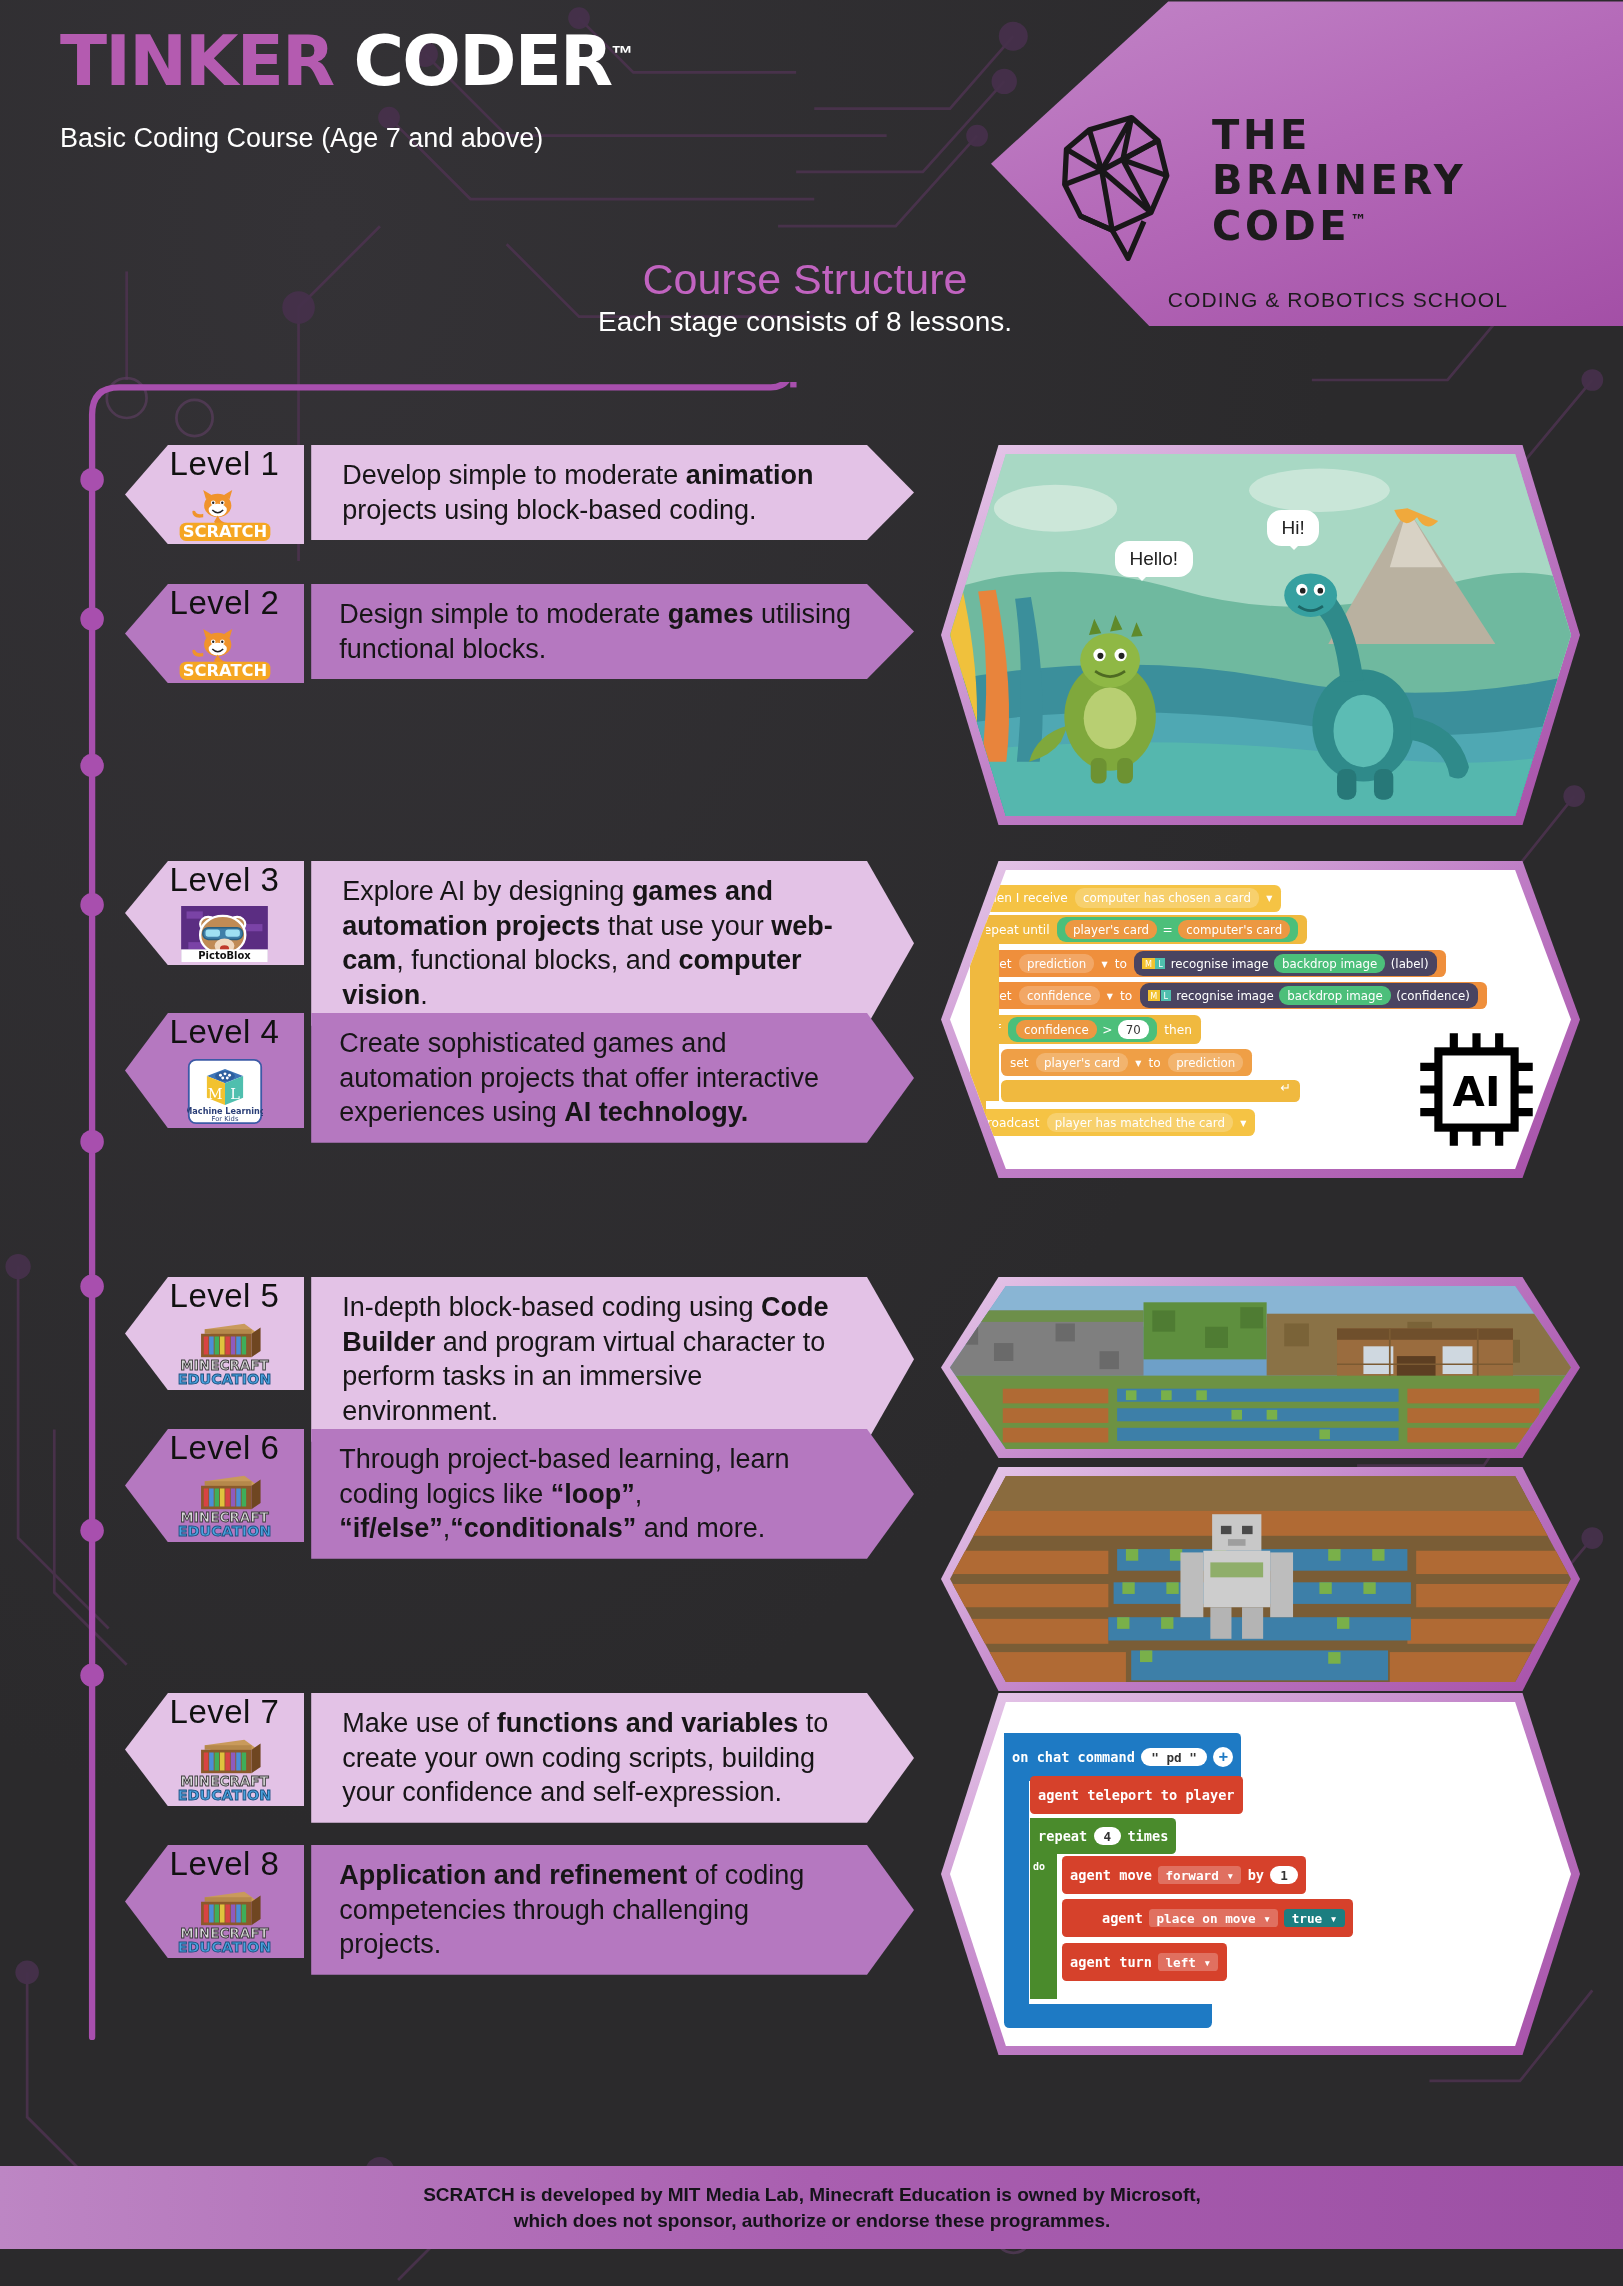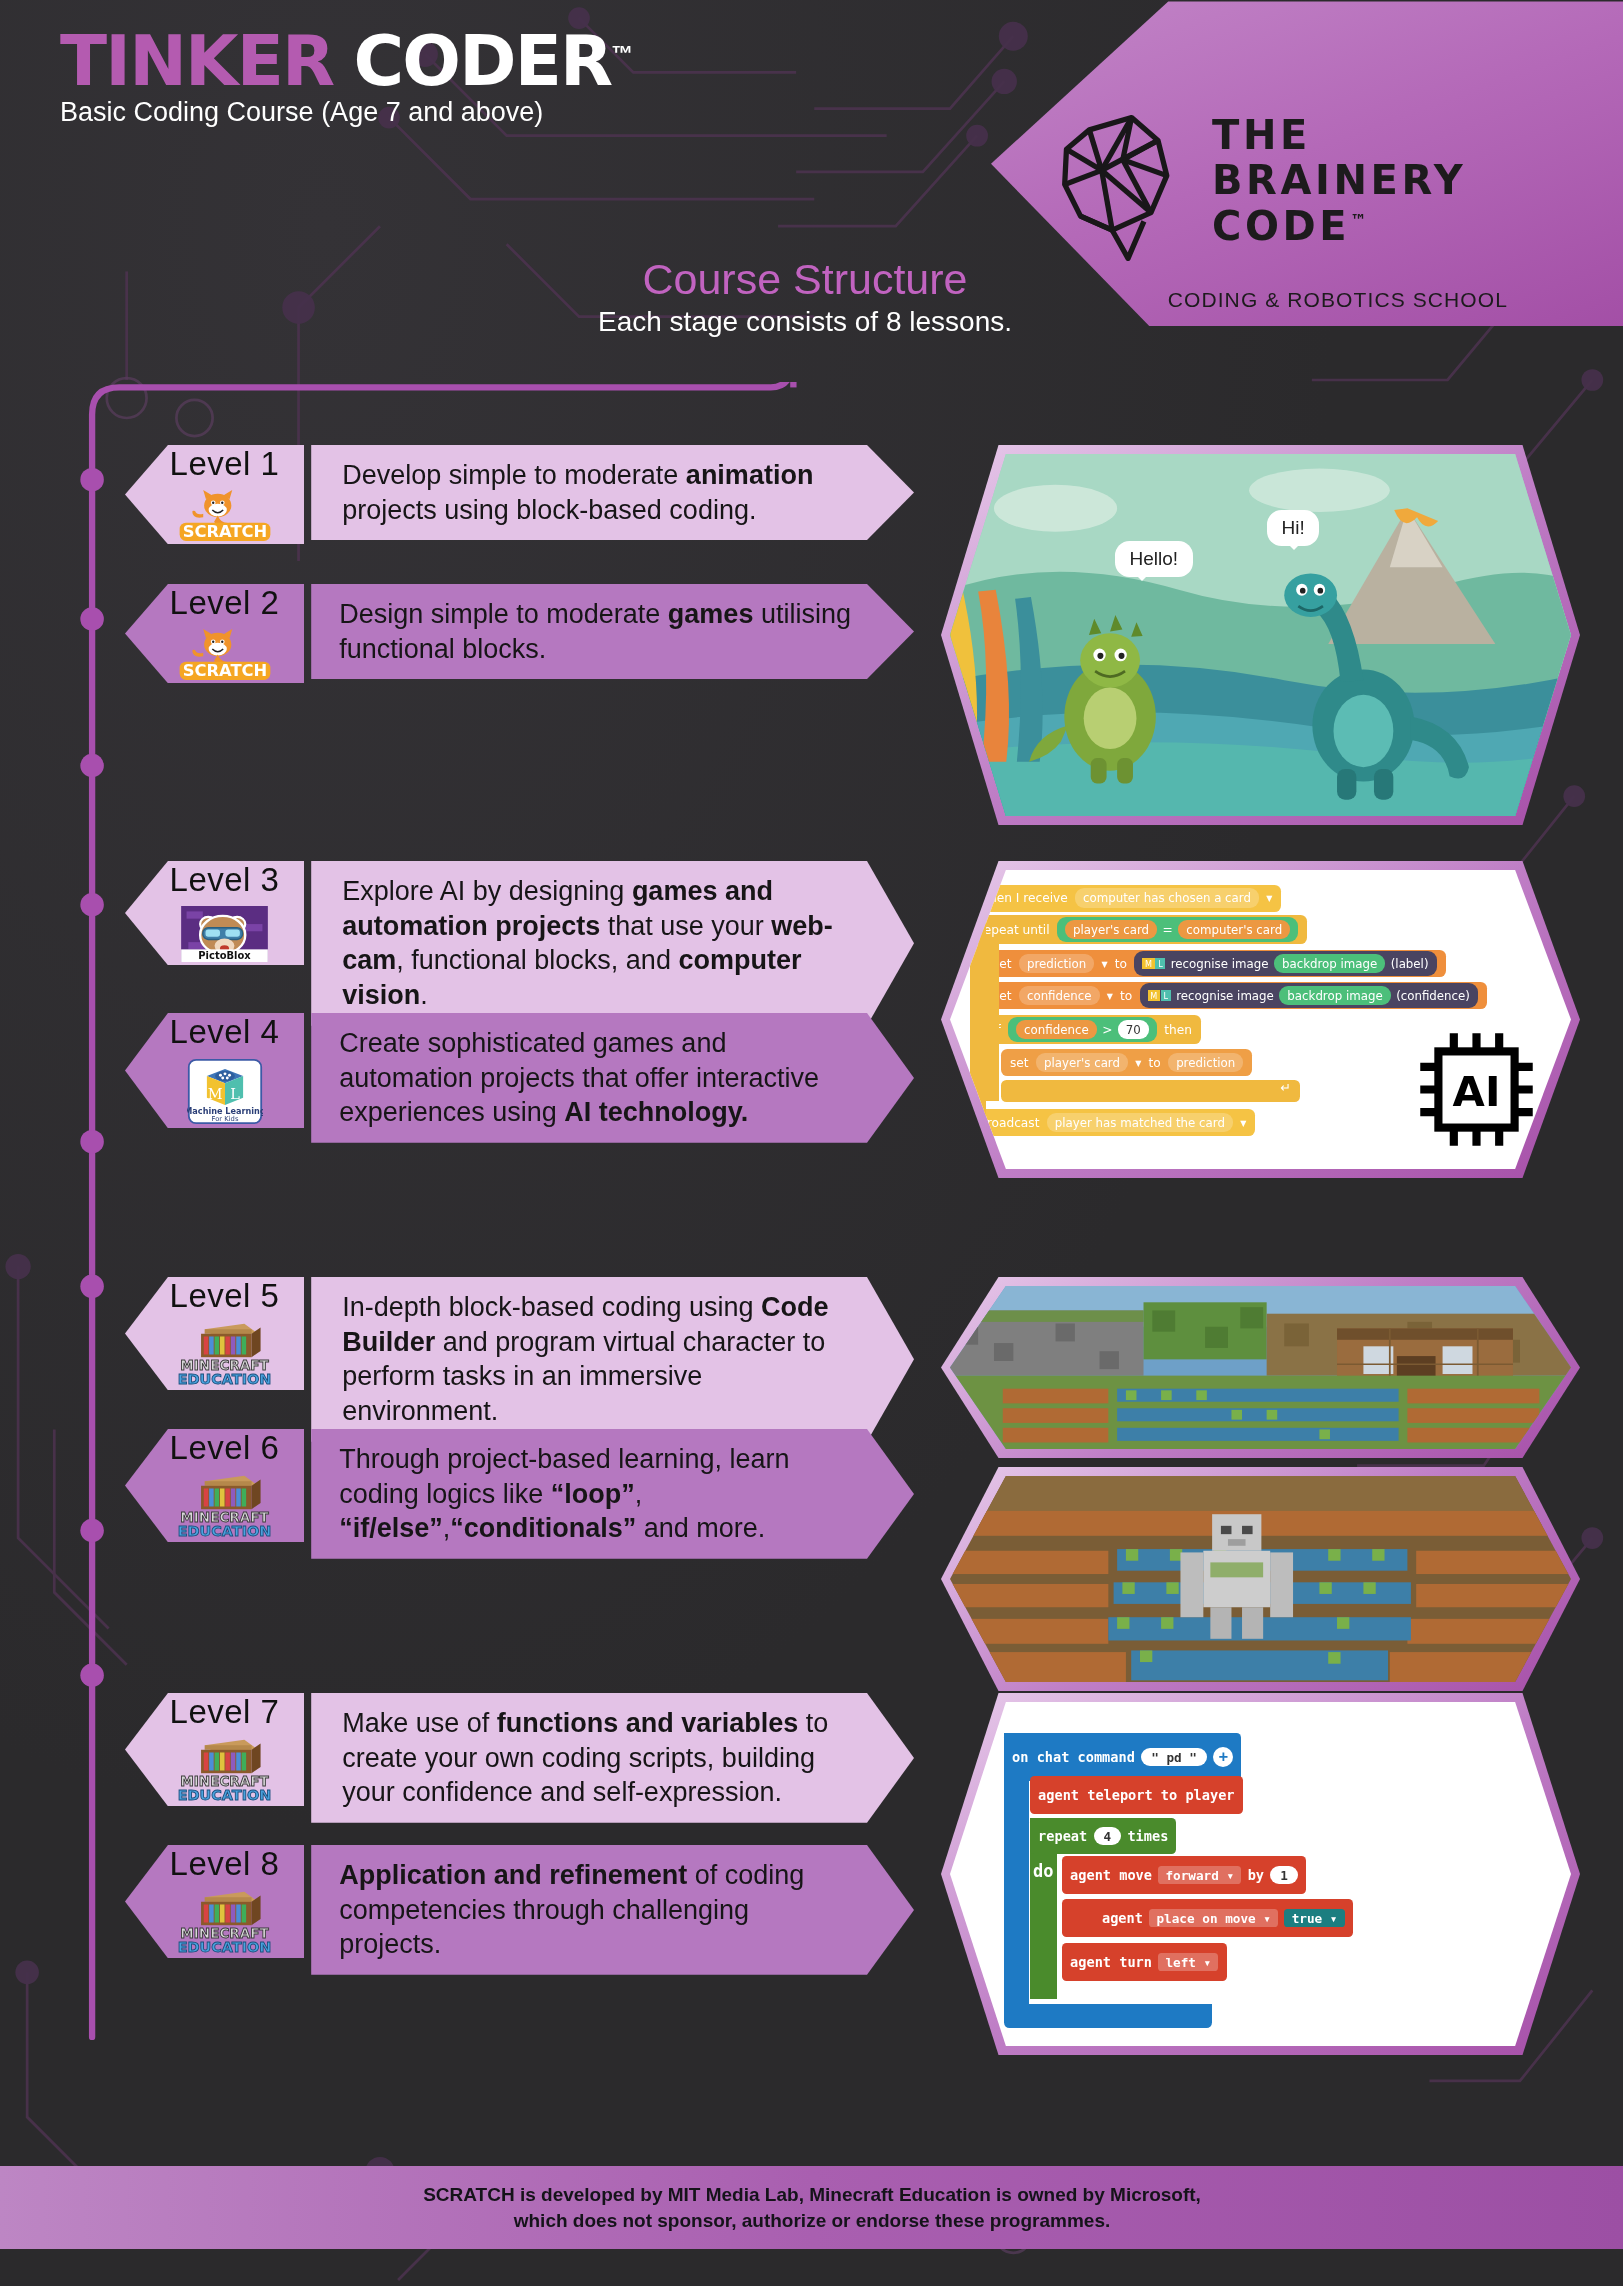--- a/index.html
+++ b/index.html
@@ -20,21 +20,21 @@
 
   
   .circuit { position: absolute; inset: 0; z-index: 0; pointer-events:none; }
 
   
   .brand-block { position: absolute; left: 60px; top: 27px; z-index: 5; }
   .brand-title { font-size: 69px; font-weight: 700; letter-spacing: 0.9px; line-height: 1; white-space: nowrap;}
   .brand-title .tinker { color: #b45bb0; font-family: "DejaVu Sans", sans-serif; font-weight:700; letter-spacing:-1.8px;}
   .brand-title .coder  { color: #ffffff; font-family: "DejaVu Sans", sans-serif; font-weight:700; letter-spacing:-1.8px;}
   .brand-title .tm { font-size: 22px; vertical-align: super; color:#fff; letter-spacing:0;}
-  .brand-sub { color: #ffffff; font-size: 27px; margin-top: 1px; font-family:"Liberation Sans",sans-serif;}
+  .brand-sub { color: #ffffff; font-size: 27px; margin-top: 27px; font-family:"Liberation Sans",sans-serif;}
 
   
   .logo-plate {
     position: absolute; right: 0; top: -90px; width: 633px; height: 416px;
     background: linear-gradient(160deg, #c78fcd 0%, #b469b8 55%, #a34fa6 100%);
     clip-path: polygon(28% 22%, 100% 22%, 100% 100%, 100% 100%, 25% 100%, 0 61%);
     z-index: 4;
   }
   .logo-inner {
     position:absolute; right: 0; top: 0; width: 633px; height: 362px; z-index: 6;
@@ -736,21 +736,21 @@
         </div>
         <div class="mkblk" style="left:80px; top:74px; height:38px; background:#d6412b;">
           <span>agent teleport to player</span>
         </div>
         <div style="position:absolute;left:80px;top:116px;width:27px;height:181px;background:#4a8b2c;"></div>
         <div class="mkblk" style="left:80px; top:116px; height:36px; background:#4a8b2c;">
           <span>repeat</span>
           <span class="mkround">4</span>
           <span>times</span>
         </div>
-        <div style="position:absolute;left:83px;top:159px;color:#fff;font-family:'DejaVu Sans Mono',monospace;font-size:17px;font-weight:bold;">
+        <div style="position:absolute;left:83px;top:159px;color:#fff;font-family:'DejaVu Sans Mono',monospace;font-size:10px;font-weight:bold;">
           <span>do</span>
         </div>
         <div class="mkblk" style="left:112px; top:154px; height:38px; background:#d6412b;">
           <span>agent move</span>
           <span class="mkpill"><span>forward</span> ▾</span>
           <span>by</span>
           <span class="mkround">1</span>
         </div>
         <div class="mkblk" style="left:112px; top:197px; height:38px; background:#d6412b;padding-left:40px;">
           <span>agent</span>

